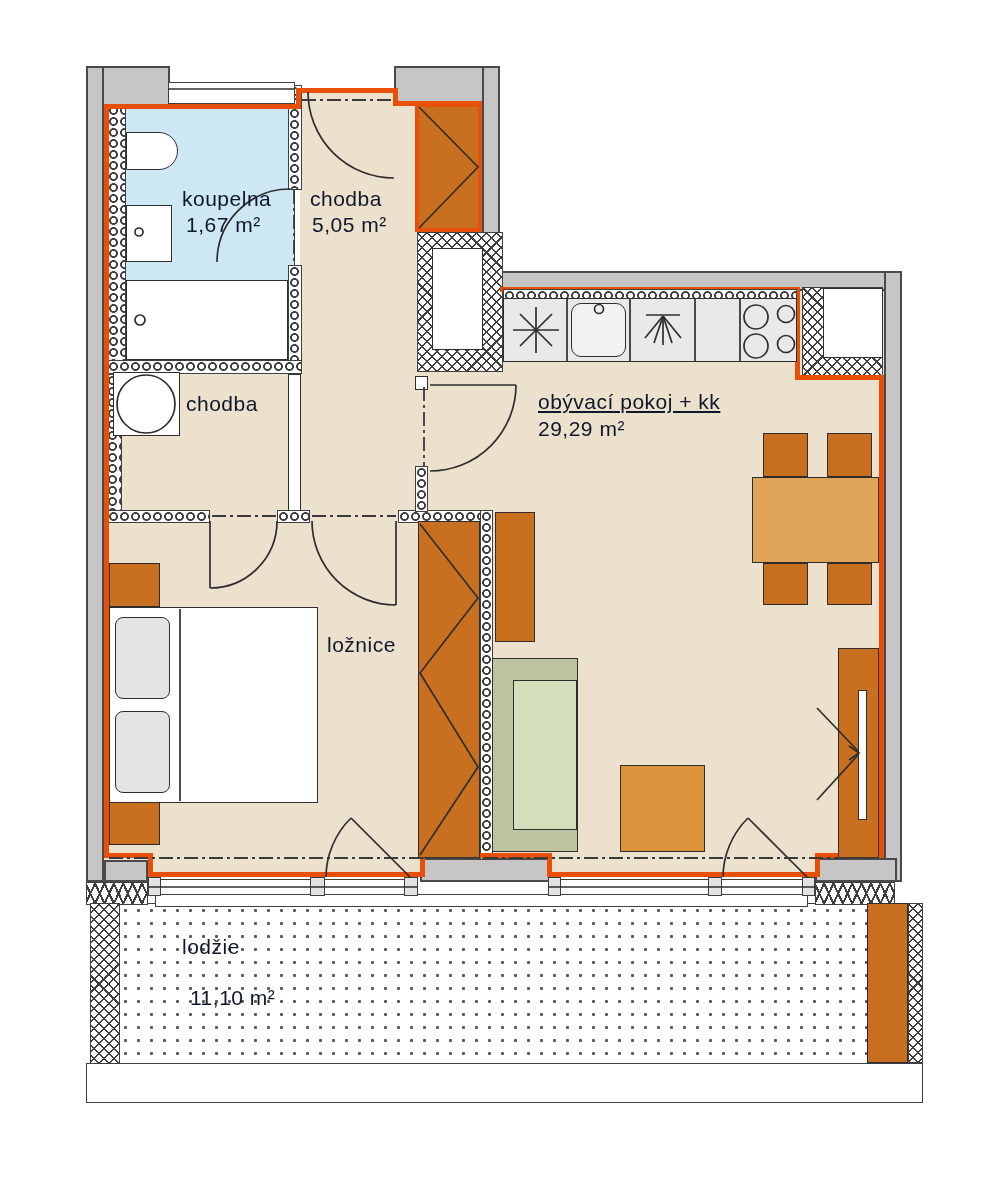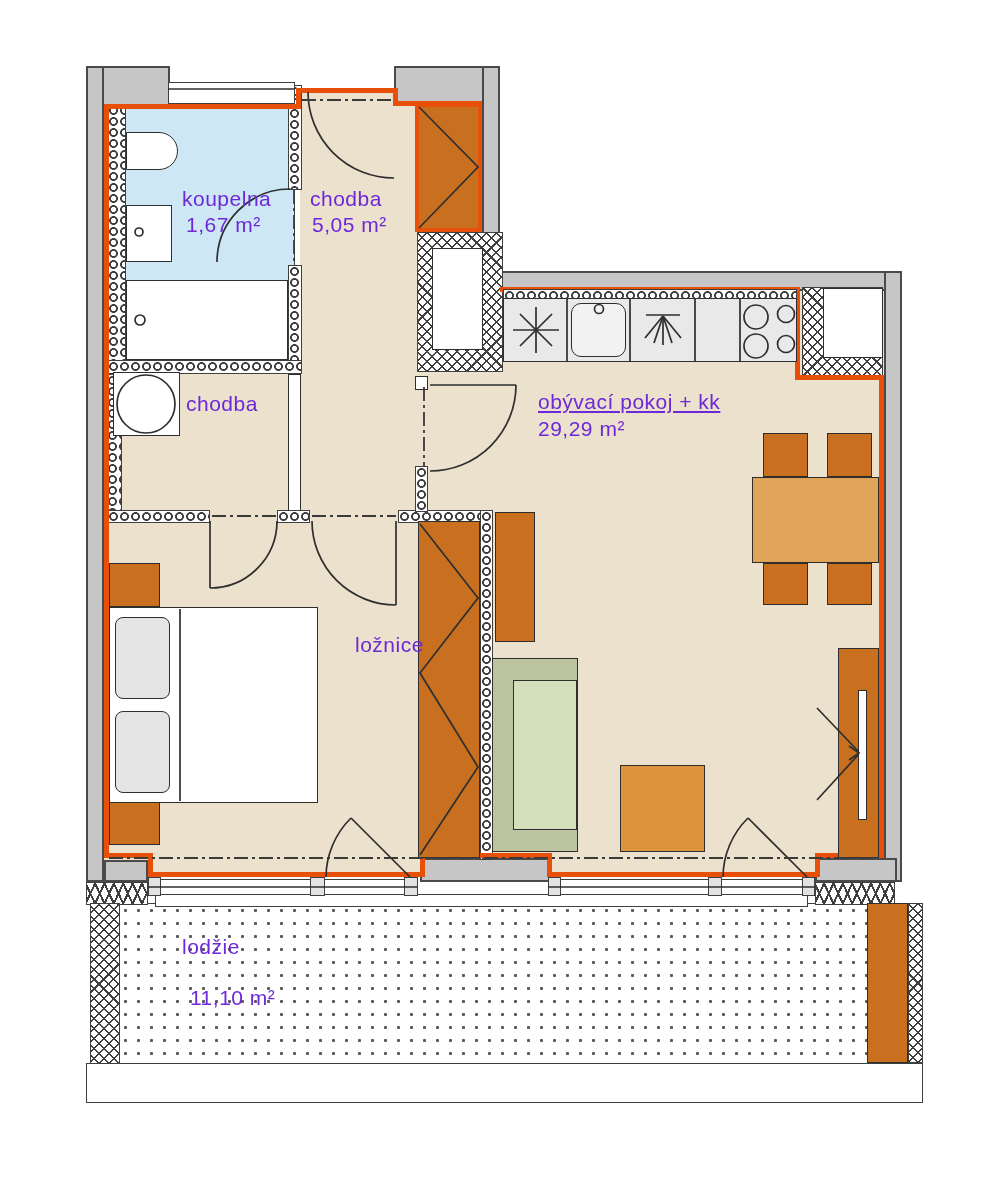--- a/index.html
+++ b/index.html
@@ -23,21 +23,21 @@
        border:1.5px solid #3f3f3f;z-index:3;}
   .dots{background-color:#ffffff;
        background-image:radial-gradient(#5a5a5a 1.3px, rgba(0,0,0,0) 1.8px);
        background-size:13px 13px;border:1.5px solid #3f3f3f;z-index:1;}
   .orange{background:#e8500a;z-index:4;}
   .furn{border:1.6px solid #2e2e2e;z-index:5;}
   .dkor{background:#c8701f;}
   .white{background:#ffffff;}
   .win{background:#ffffff;border:1.5px solid #3f3f3f;z-index:6;}
   .mull{background:#e2e2e2;border:1.5px solid #3f3f3f;z-index:6;}
-  .lbl{position:absolute;color:#6d28d9;font-size:21px;letter-spacing:0.5px;white-space:nowrap;z-index:8;}
+  .lbl{position:absolute;color:#0f172a;font-size:21px;letter-spacing:0.5px;white-space:nowrap;z-index:8;}
   svg.ovl{position:absolute;left:0;top:0;z-index:7;pointer-events:none;}
 </style>
 </head>
 <body>
 
 <div class="plan">
 
   <div class="abs floor blue" style="left:109px;top:106px;width:186px;height:256px;"></div>
   <div class="abs floor beige" style="left:300px;top:88px;width:117px;height:424px;"></div>
   <div class="abs floor beige" style="left:104px;top:362px;width:198px;height:150px;"></div>
@@ -221,17 +221,17 @@
     </g>
   </svg>
 
   <div class="lbl" style="left:182px;top:187px;">koupelna</div>
   <div class="lbl" style="left:186px;top:213px;">1,67 m²</div>
   <div class="lbl" style="left:310px;top:187px;">chodba</div>
   <div class="lbl" style="left:312px;top:213px;">5,05 m²</div>
   <div class="lbl" style="left:186px;top:392px;">chodba</div>
   <div class="lbl" style="left:538px;top:390px;text-decoration:underline;">obývací pokoj + kk</div>
   <div class="lbl" style="left:538px;top:417px;">29,29 m²</div>
-  <div class="lbl" style="left:327px;top:633px;margin-left:28px;">ložnice</div>
+  <div class="lbl" style="left:327px;top:633px;">ložnice</div>
   <div class="lbl" style="left:182px;top:935px;">lodžie</div>
   <div class="lbl" style="left:190px;top:986px;">11,10 m²</div>
 
 </div>
 
 </body></html>

